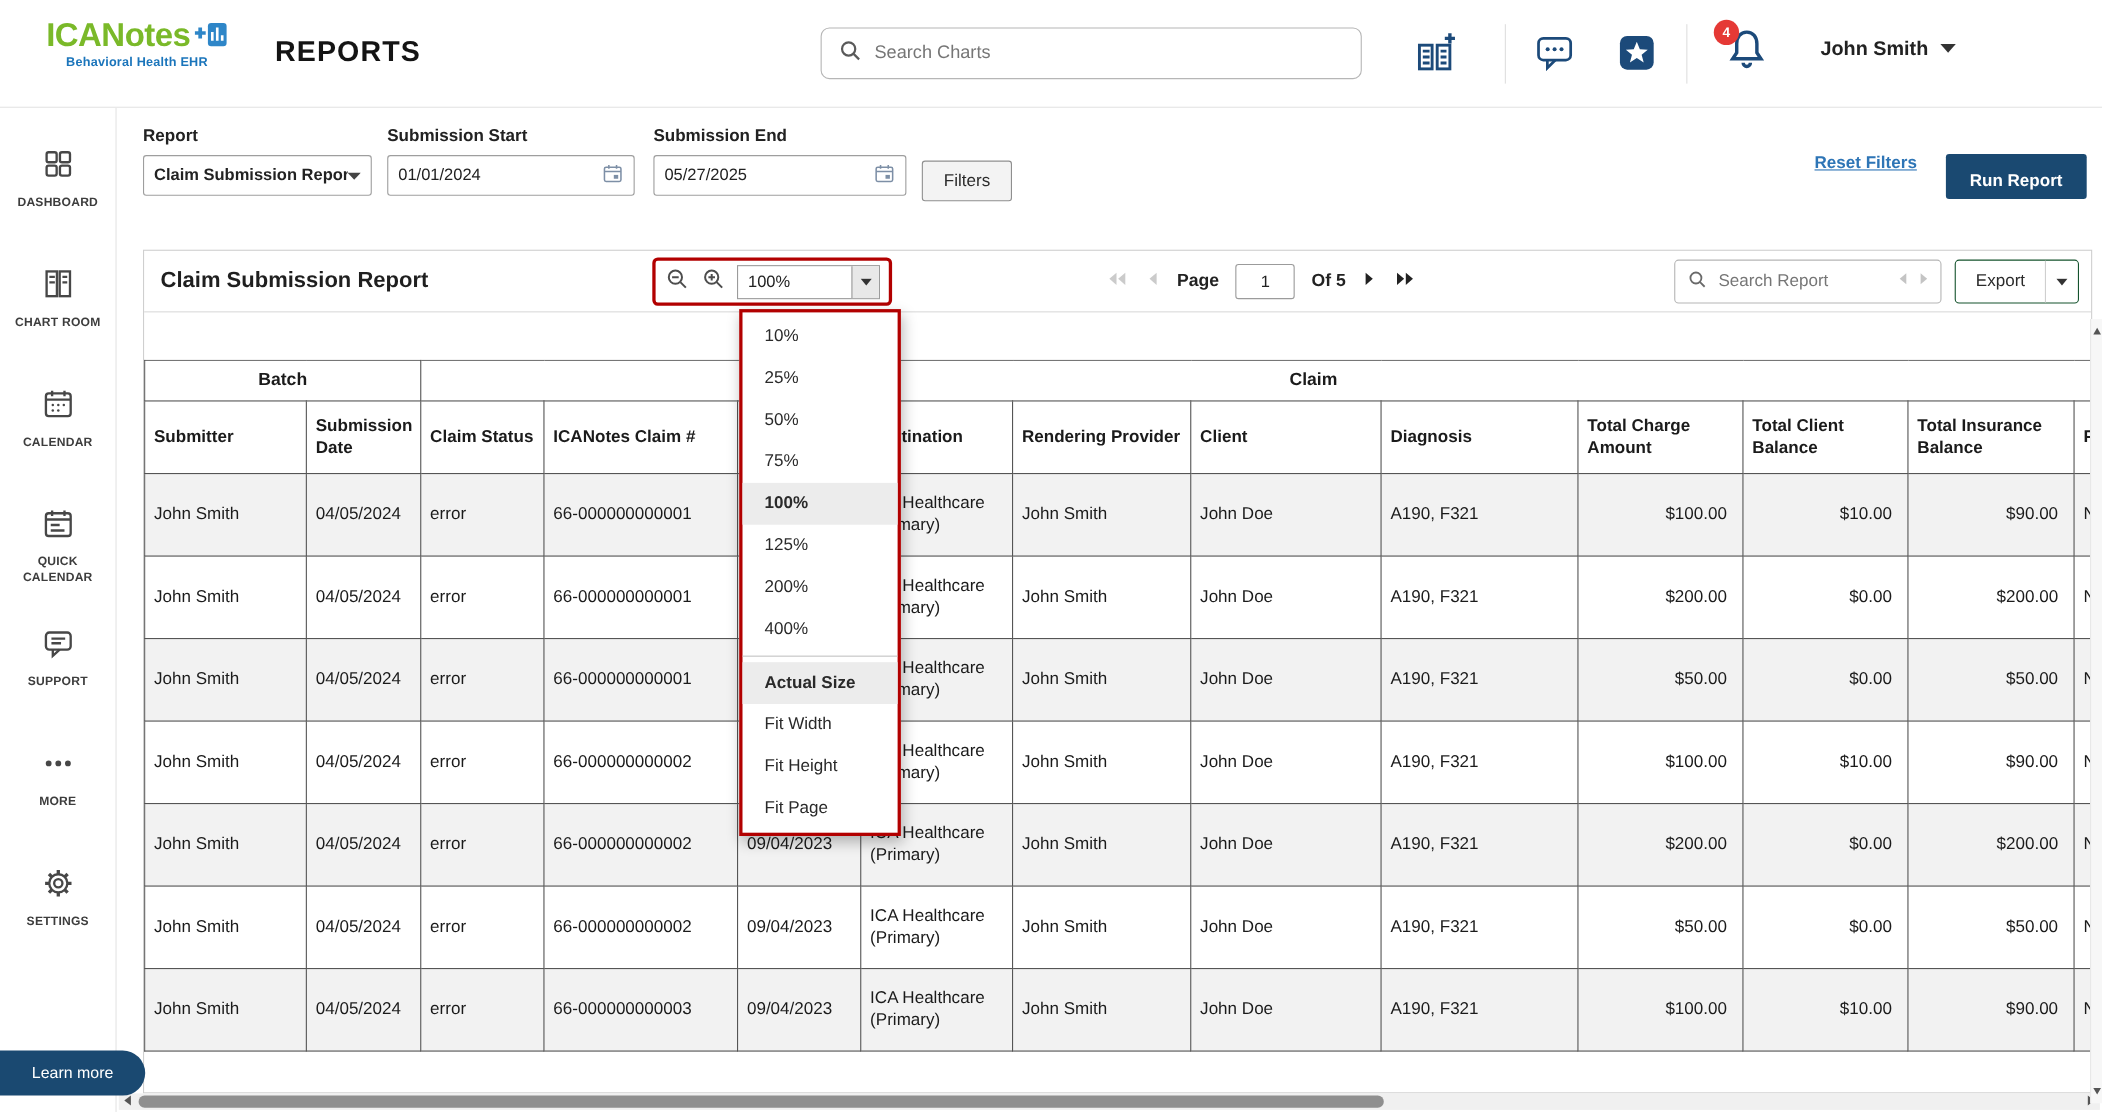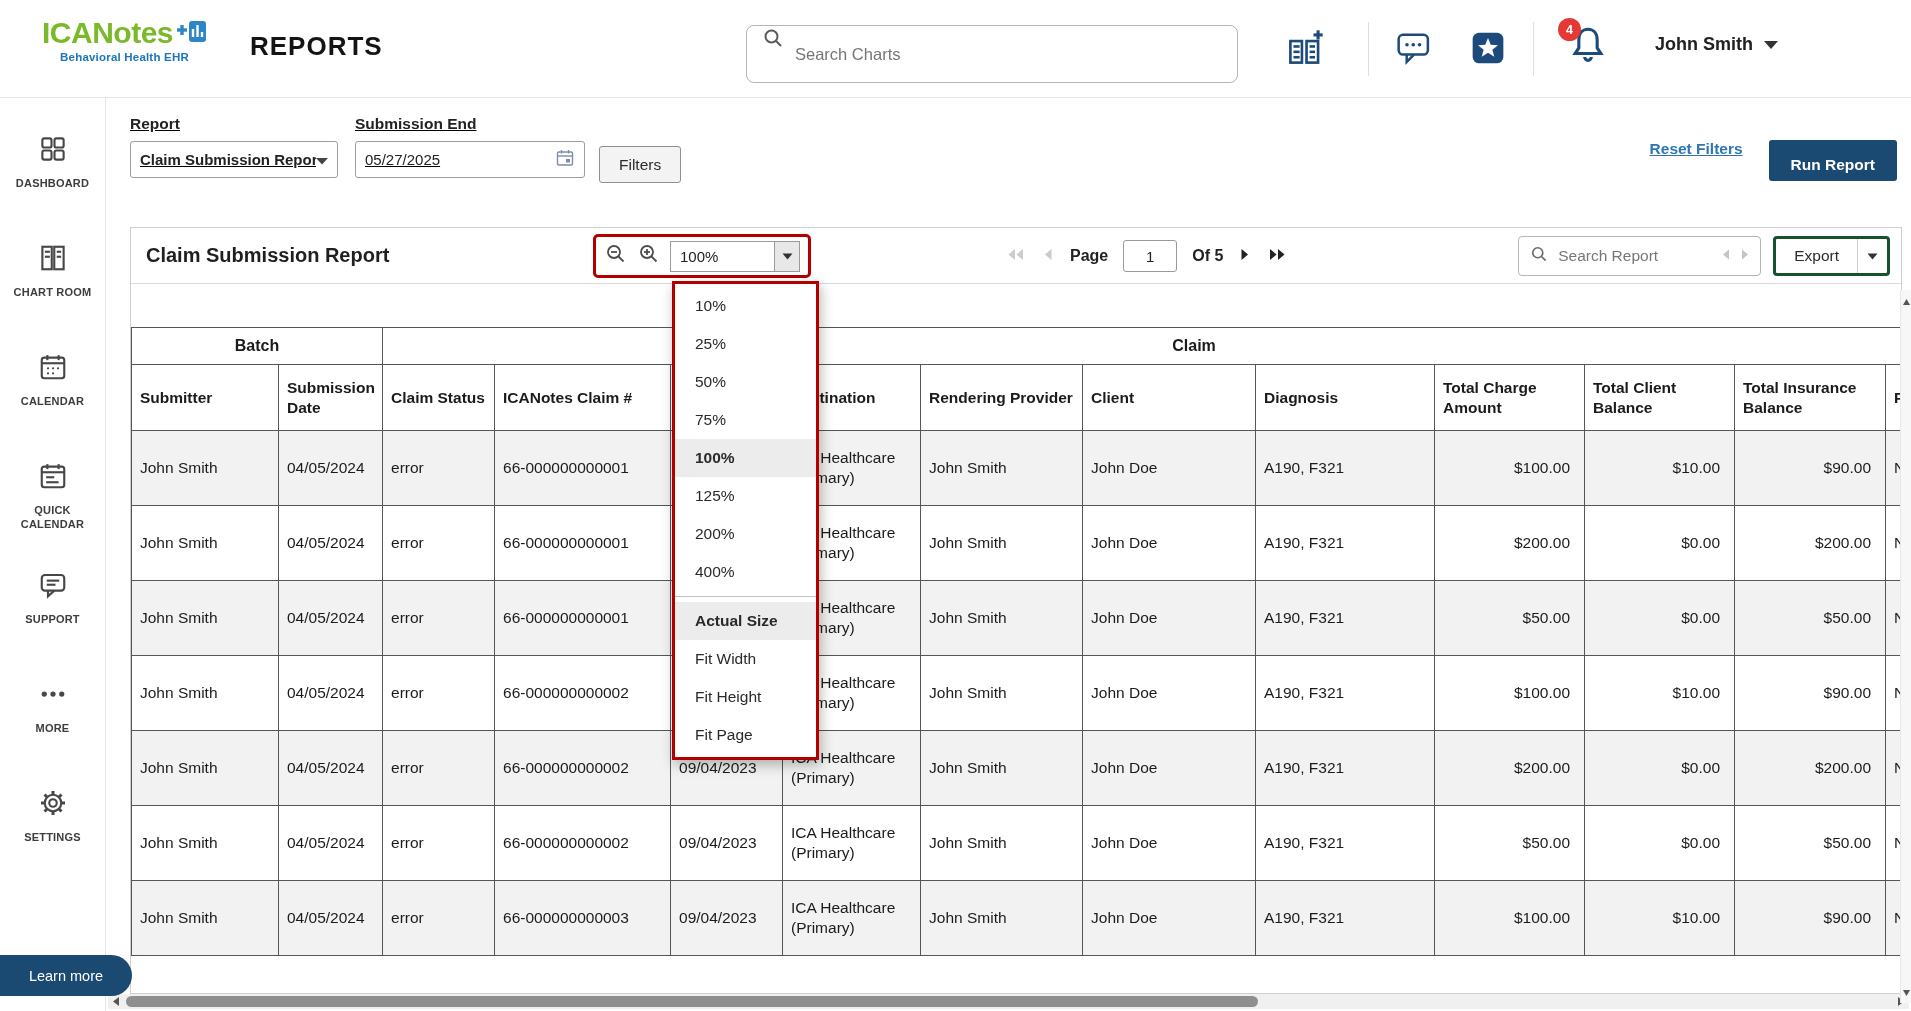--- a/index.html
+++ b/index.html
@@ -8,42 +8,42 @@
   .app { position:relative; width:1911px; height:1011px; background:#fff; overflow:hidden; }
   [data-interactable="true"] { cursor:pointer; }
 
   
   .topbar { position:absolute; left:0; top:0; right:0; height:98px; background:#fff; border-bottom:1px solid #e4e4e4; z-index:30; }
   .logo { position:absolute; left:22px; top:16px; width:205px; text-align:center; }
   .logo-row { display:flex; align-items:center; justify-content:center; gap:4px; }
   .logo-text { font-size:30px; font-weight:bold; color:#7ab929; letter-spacing:-0.5px; }
   .logo-tagline { font-size:11.5px; font-weight:bold; color:#1b75bb; margin-top:1px; letter-spacing:0.2px; }
   .page-title { position:absolute; left:250px; top:31px; font-size:26px; font-weight:bold; color:#141414; letter-spacing:1px; }
-  .charts-search { position:absolute; left:746px; top:25px; width:492px; height:58px; border:1px solid #b6b6b6; border-radius:8px; background:#fff; display:flex; padding:0 14px; gap:10px; }
+  .charts-search { position:absolute; left:746px; top:25px; width:492px; height:47px; border:1px solid #b6b6b6; border-radius:8px; background:#fff; display:flex; align-items:center; padding:0 14px; gap:10px; }
   .charts-search input { border:none; outline:none; flex:1; font-size:16.5px; color:#333; font-family:"Liberation Sans", sans-serif; background:transparent; }
   input::placeholder { color:#767676; }
   .top-icon { position:absolute; top:24px; width:48px; height:48px; display:flex; align-items:center; justify-content:center; }
   .v-div { position:absolute; top:22px; width:1px; height:54px; background:#dedede; }
   .bell-wrap { position:absolute; left:1566px; top:22px; width:50px; height:52px; }
   .badge { position:absolute; left:-8px; top:-4px; min-width:23px; height:23px; border-radius:12px; background:#e53935; color:#fff; font-size:12.5px; font-weight:bold; display:flex; align-items:center; justify-content:center; z-index:2; padding:0 5px; }
   .user { position:absolute; left:1655px; top:34px; display:flex; align-items:center; gap:10px; }
   .user-name { font-size:18px; font-weight:bold; color:#222; }
 
   
   .sidebar { position:absolute; left:0; top:98px; width:106px; bottom:0; background:#fff; border-right:1px solid #e4e4e4; padding-top:26px; z-index:20; }
   .side-item { height:109px; display:flex; flex-direction:column; align-items:center; padding-top:10px; gap:8px; text-align:center; }
   .side-label { font-size:11px; font-weight:600; color:#3d3d3d; line-height:1.3; width:78px; letter-spacing:0.2px; }
   .learn-more { position:absolute; left:0; bottom:15px; width:132px; height:41px; background:#1a4971; color:#fff; border:none; border-radius:0 21px 21px 0; font-size:14.5px; font-family:"Liberation Sans", sans-serif; z-index:60; }
 
   
   .main { position:absolute; left:106px; top:98px; right:0; bottom:0; background:#fff; }
 
   
   .filter-bar { position:absolute; left:24px; top:17px; right:14px; display:flex; align-items:flex-start; }
-  .fgroup { display:flex; flex-direction:column; gap:8px;text-decoration:underline; }
+  .fgroup { display:flex; flex-direction:column; gap:8px; }
   .flabel { font-size:15.5px; font-weight:bold; color:#222; }
   .fselect, .finput { height:37px; border:1px solid #9e9e9e; border-radius:3px; background:#fff; display:flex; align-items:center; padding:0 9px; font-size:15px; color:#222; }
   .fselect-text { flex:1; white-space:nowrap; overflow:hidden; font-weight:600; }
   .finput input { border:none; outline:none; flex:1; font-size:15px; color:#222; font-family:"Liberation Sans", sans-serif; width:10px; }
   .filters-btn { height:37px; margin-top:31px; margin-left:14px; padding:0 19px; border:1px solid #8f8f8f; border-radius:3px; background:#f3f3f3; font-size:15.5px; color:#2b2b2b; font-family:"Liberation Sans", sans-serif; }
   .fb-right { margin-left:auto; display:flex; align-items:flex-start; gap:26px; margin-top:25px; }
   .reset-link { font-size:15.5px; font-weight:bold; color:#2e75b6; text-decoration:underline; }
   .run-btn { height:41px; padding:16px 22px; background:#1a4971; color:#fff; font-weight:bold; font-size:15.5px; border:none; border-radius:3px; font-family:"Liberation Sans", sans-serif; }
 
   
@@ -53,21 +53,21 @@
   .zoom-group { position:absolute; left:462px; top:6px; height:44px; border:3px solid #b20000; border-radius:5px; display:flex; align-items:center; gap:9px; padding:0 8px; background:#fff; }
   .zoom-select { width:130px; height:31px; border:1px solid #9b9b9b; background:#fff; display:flex; align-items:center; }
   .zoom-select-text { flex:1; padding-left:9px; font-size:15px; color:#222; }
   .zoom-select-btn { width:25px; height:100%; background:#e8e8e8; border-left:1px solid #9b9b9b; display:flex; align-items:center; justify-content:center; }
   .pagenav { position:absolute; left:875px; top:0; height:56px; display:flex; align-items:center; gap:15px; }
   .pg-label { font-size:16px; font-weight:bold; color:#222; }
   .pg-input { width:54px; height:32px; border:1px solid #9b9b9b; border-radius:3px; text-align:center; font-size:15px; font-family:"Liberation Sans", sans-serif; outline:none; color:#222; }
   .rt-right { position:absolute; right:11px; top:0; height:56px; display:flex; align-items:center; gap:12px; }
   .report-search { width:243px; height:40px; border:1px solid #b5b5b5; border-radius:4px; display:flex; align-items:center; padding:0 10px; gap:9px; background:#fff; }
   .report-search input { border:none; outline:none; flex:1; font-size:15.5px; font-family:"Liberation Sans", sans-serif; color:#333; width:10px; }
-  .export-btn { height:40px; border:3px solid #14532d; border-radius:4px; background:#fff; display:flex; align-items:center; }
+  .export-btn { height:40px; border:1px solid #14532d; border-radius:4px; background:#fff; display:flex; align-items:center; }
   .export-label { padding:0 18px; font-size:15.5px; color:#2b2b2b; }
   .export-caret { width:30px; height:100%; border-left:1px solid #cfcfcf; display:flex; align-items:center; justify-content:center; }
 
   
   .table-wrap { position:absolute; left:0; right:0; top:99px; bottom:1px; overflow:hidden; }
   table.report { border-collapse:collapse; table-layout:fixed; width:1874px; background:#fff; }
   table.report th, table.report td { border:1px solid #555; }
   th.gth { height:37px; font-size:16px; font-weight:bold; text-align:center; color:#1b1b1b; background:#fff; }
   th.cth { height:66px; font-size:15.5px; font-weight:bold; text-align:left; padding:6px 8px; vertical-align:middle; color:#1b1b1b; background:#fff; line-height:1.25; }
   table.report td { height:75px; font-size:15.5px; padding:6px 8px; vertical-align:middle; color:#1b1b1b; line-height:1.3; }
@@ -280,20 +280,35 @@
         <div class="fselect" style="width:208px;" data-interactable="true">
           <span class="fselect-text" data-interactable="false">Claim Submission Report</span>
           <span data-interactable="false">
             <svg width="12" height="8" viewBox="0 0 12 8">
                 <polygon points="0,1 12,1 6,7.5" fill="#444"></polygon>
               </svg>
           </span>
         </div>
       </div>
 
+      <div class="fgroup" style="margin-left:14px;" data-interactable="false">
+        <div class="flabel" data-interactable="false">Submission Start</div>
+        <div class="finput" style="width:225px;" data-interactable="false">
+          <input data-interactable="true" value="01/01/2024" style="">
+          <span data-interactable="true">
+            <svg width="20" height="20" viewBox="0 0 20 20" fill="none" stroke="#7d8fa6" stroke-width="1.4">
+              <rect x="2.5" y="4" width="15" height="13" rx="1.5"></rect>
+                <line x1="2.5" y1="8" x2="17.5" y2="8"></line>
+              <line x1="6.5" y1="2" x2="6.5" y2="5.5"></line>
+                <line x1="13.5" y1="2" x2="13.5" y2="5.5"></line>
+              <rect x="11" y="11" width="4" height="3.5" fill="#7d8fa6" stroke="none"></rect>
+            </svg>
+          </span>
+        </div>
+      </div>
 
       <div class="fgroup" style="margin-left:17px;" data-interactable="false">
         <div class="flabel" data-interactable="false">Submission End</div>
         <div class="finput" style="width:230px;" data-interactable="false">
           <input data-interactable="true" value="05/27/2025" style="">
           <span data-interactable="true">
             <svg width="20" height="20" viewBox="0 0 20 20" fill="none" stroke="#7d8fa6" stroke-width="1.4">
               <rect x="2.5" y="4" width="15" height="13" rx="1.5"></rect>
                 <line x1="2.5" y1="8" x2="17.5" y2="8"></line>
               <line x1="6.5" y1="2" x2="6.5" y2="5.5"></line>

